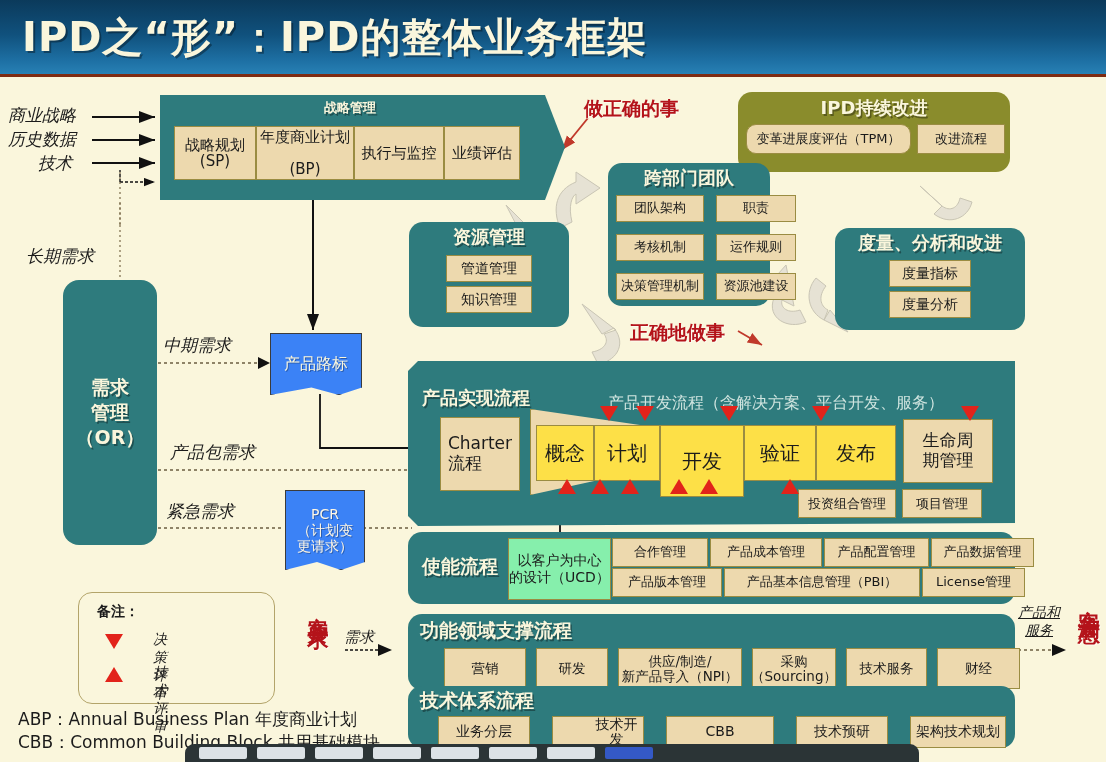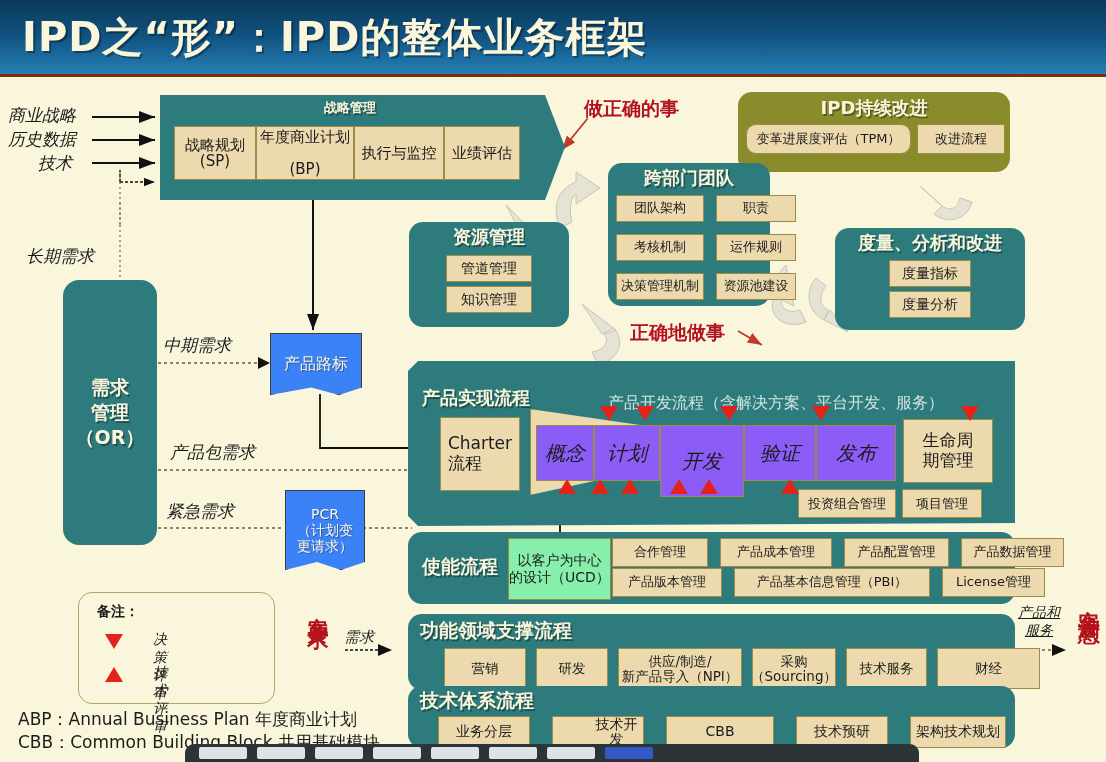--- a/index.html
+++ b/index.html
@@ -121,25 +121,24 @@
     background:#EDD9AE;border:1px solid #9A8C42;
     display:flex;flex-direction:column;align-items:center;justify-content:center;
     font-size:17px;color:#1B1B1B;line-height:1.15;
     font-family:"DejaVu Sans","Liberation Sans",sans-serif;
   }
 
   #funnel{position:absolute;left:122px;top:48px;width:108px;height:84px;
     background:#EDD9AE;border:1px solid #9A8C42;
     clip-path:polygon(0 0,100% 16px,100% 62px,0 100%);}
   .stage-cell{
-    position:absolute;background:#8b5cf6;border:1px solid #9A8C42;box-sizing:border-box;
+    position:absolute;background:#fde047;border:1px solid #9A8C42;box-sizing:border-box;
     display:flex;align-items:center;justify-content:center;
     font-size:20px;color:#1B1B1B;
     font-family:"DejaVu Sans","Liberation Sans",sans-serif;
-    font-style:italic;
   }
   #lifecycle{
     position:absolute;left:495px;top:58px;width:88px;height:62px;
     background:#EDD9AE;border:1px solid #9A8C42;
     display:flex;flex-direction:column;align-items:center;justify-content:center;
     font-size:17px;color:#1B1B1B;line-height:1.15;
     font-family:"DejaVu Sans","Liberation Sans",sans-serif;
   }
   .mini-cell{
     position:absolute;background:#EDD9AE;border:1px solid #9A8C42;
@@ -154,21 +153,21 @@
     border-right:9px solid transparent;border-bottom:15px solid #E2231A;}
 
   
   #enable{left:408px;top:532px;width:607px;height:72px;}
   #enable .ttl{position:absolute;left:14px;top:22px;font-size:19px;color:#FAF6DC;font-weight:bold;
     text-shadow:1.5px 1.5px 0 rgba(0,0,0,.35);font-family:"DejaVu Sans","Liberation Sans",sans-serif;}
   #ucd{position:absolute;left:100px;top:6px;width:101px;height:60px;background:#86efac;
     border:1px solid #9A8C42;display:flex;align-items:center;justify-content:center;
     text-align:center;font-size:14px;line-height:1.2;color:#1B1B1B;
     font-family:"DejaVu Sans","Liberation Sans",sans-serif;}
-  #enable .r1,#enable .r2{position:absolute;left:204px;display:flex;gap:12px;}
+  #enable .r1,#enable .r2{position:absolute;left:204px;display:flex;gap:2px;}
   #enable .r1{top:6px;}
   #enable .r2{top:36px;}
   #enable .cell{height:29px;font-size:13px;}
 
   #funcsup{left:408px;top:614px;width:607px;height:76px;}
   #funcsup .ttl{position:absolute;left:12px;top:4px;font-size:19px;color:#FAF6DC;font-weight:bold;
     text-shadow:1.5px 1.5px 0 rgba(0,0,0,.35);font-family:"DejaVu Sans","Liberation Sans",sans-serif;}
   #funcsup .row{position:absolute;left:36px;top:34px;display:flex;gap:10px;}
   #funcsup .cell{height:41px;font-size:13.5px;flex-direction:column;}
 
@@ -409,21 +408,21 @@
           <span>供应/制造/</span>
           <span>新产品导入（NPI）</span>
         </div>
         <div class="cell" style="width: 84px;">
           <span>采购</span>
           <span>（Sourcing）</span>
         </div>
         <div class="cell" style="width: 81px;">
           <span>技术服务</span>
         </div>
-        <div class="cell" style="width: 103px;">
+        <div class="cell" style="width: 83px;">
           <span>财经</span>
         </div>
       </div>
   </div>
 
   <div class="panel" id="techsys">
     <div class="ttl">技术体系流程</div>
     <div class="row">
         <div class="cell" style="width: 92px;">业务分层</div>
         <div class="cell" style="width: 92px; padding-left: 37px;">技术开发</div>

